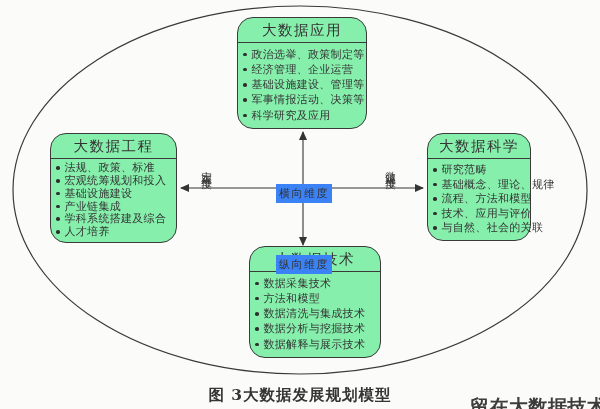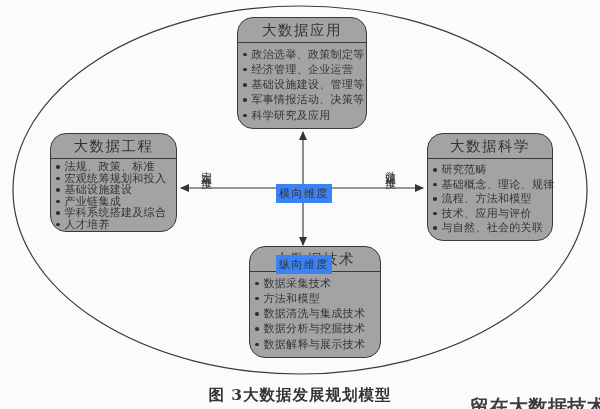--- a/index.html
+++ b/index.html
@@ -14,27 +14,27 @@
     width: 600px; height: 409px;
     background: #fbfbf9;
     overflow: hidden;
   }
   .lines-layer { position: absolute; left: 0; top: 0; width: 600px; height: 409px; }
 
   .node {
     position: absolute;
     border: 1.2px solid #3a3a3a;
     border-radius: 16px;
-    background: #a3a3a3;
+    background: #86efac;
     display: flex;
     flex-direction: column;
   }
   .node-apps { left: 237px; top: 17px;  width: 130px; height: 112px; }
-  .node-eng  { left: 50px;  top: 133px; width: 127px; height: 99px; }
-  .node-sci  { left: 427px; top: 133px; width: 126px; height: 108px; }
+  .node-eng  { left: 50px;  top: 133px; width: 127px; height: 110px; }
+  .node-sci  { left: 427px; top: 133px; width: 104px; height: 108px; }
   .node-tech { left: 249px; top: 246px; width: 132px; height: 112px; }
 
   .node-title {
     text-align: center;
     font-size: 14.5px;
     letter-spacing: 1.5px;
     padding: 3px 0 2px 0;
     border-bottom: 1.1px solid #3a3a3a;
     white-space: nowrap;
   }

